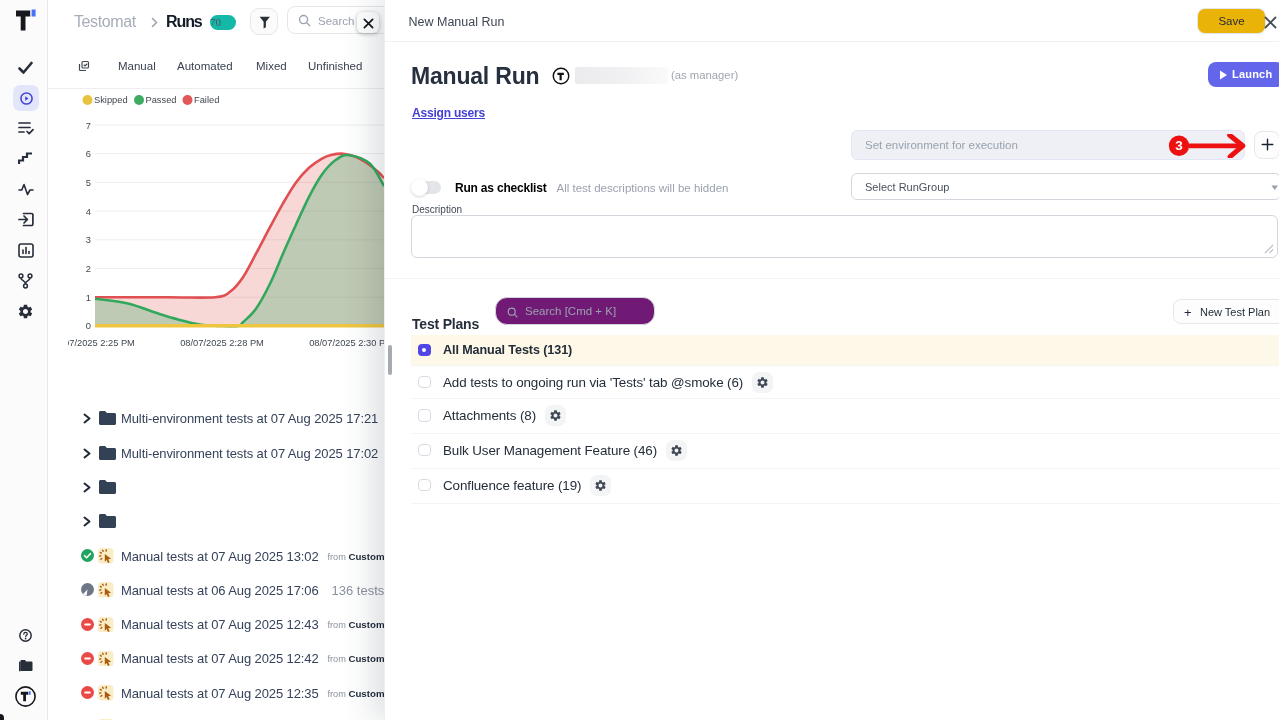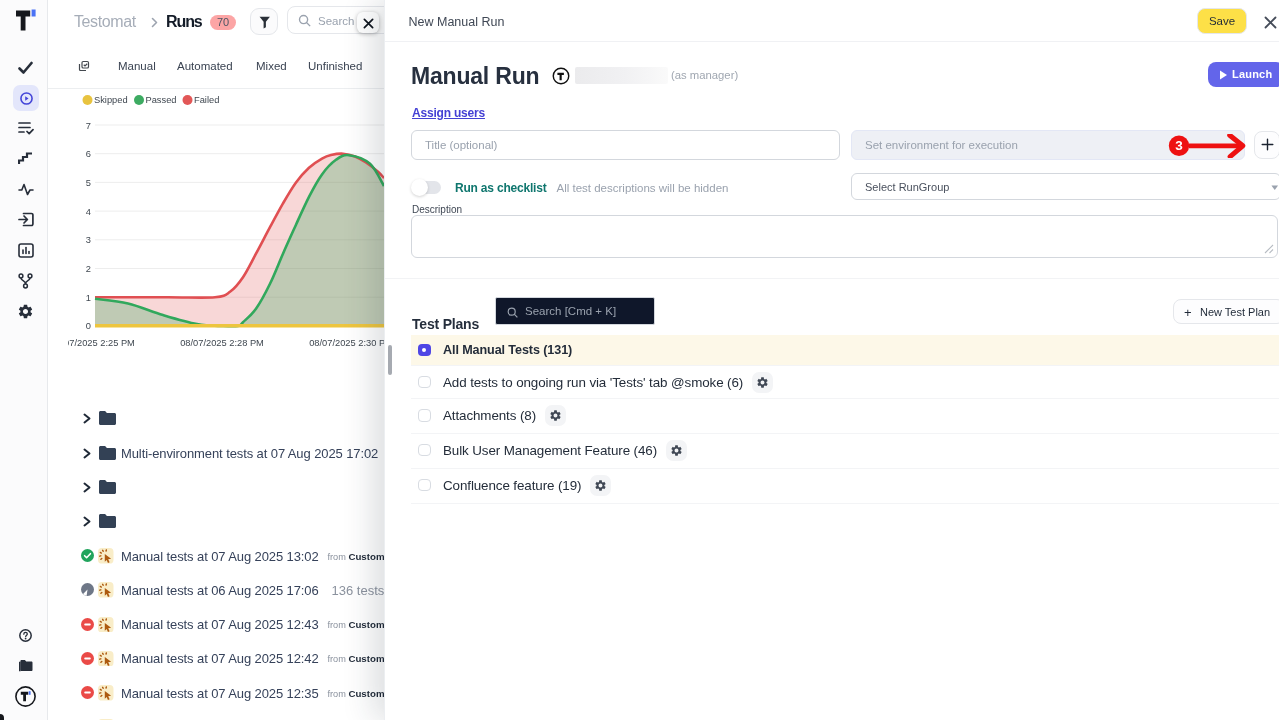--- a/index.html
+++ b/index.html
@@ -8,61 +8,61 @@
   .stage { position:relative; width:1279px; height:720px; overflow:hidden; background:#fff;padding-left:20px; }
   .abs { position:absolute; }
   svg { display:block; }
 
   
   .sidebar { position:absolute; left:0; top:0; width:48px; height:720px; background:#fbfbfc; border-right:1px solid #e7e9ec; }
 
   
   .crumb-testomat { position:absolute; left:74px; top:13px; font-size:16px; font-weight:500; color:#a6adb8; letter-spacing:-0.4px; }
   .crumb-runs { position:absolute; left:166px; top:12.5px; font-size:16px; font-weight:700; color:#141c28; letter-spacing:-1.1px; }
-  .badge70 { position:absolute; left:210px; top:15px; width:26px; height:15px; background:#fca5a5; border-radius:8px; font-size:11px; color:#4b5563; text-align:center; line-height:15px; }
+  .badge70 { position:absolute; left:210px; top:15px; width:26px; height:15px; background:#14b8a6; border-radius:8px; font-size:11px; color:#4b5563; text-align:left; line-height:15px;font-family:Liberation Serif, serif; }
   .filterbtn { position:absolute; left:250px; top:8px; width:28px; height:27px; border:1px solid #e5e7eb; border-radius:9px; background:#fbfbfc; }
   .searchbox { position:absolute; left:287px; top:6px; width:110px; height:28px; border:1px solid #e5e7eb; border-radius:8px; background:#fff; }
   .search-ph { position:absolute; left:318px; top:15px; font-size:11.5px; color:#9aa2ae; }
   .xbtn { position:absolute; left:357px; top:12px; width:22px; height:21px; background:#fff; border-radius:6px; box-shadow:0 1px 4px rgba(0,0,0,0.28); }
 
   .tab { position:absolute; top:60px; font-size:11.5px; color:#3a4352; }
   .tabline { position:absolute; left:48px; top:88px; width:336px; height:1px; background:#eceef0; }
 
   
   .runrow { position:absolute; left:48px; width:336px; height:34px; }
   .rr-text { position:absolute; left:73px; top:50%; transform:translateY(-50%); font-size:13px; color:#36425a; letter-spacing:-0.1px; white-space:nowrap; }
   .rr-from { position:absolute; left:279.5px; top:50%; transform:translateY(-50%); font-size:9.2px; color:#8b929e; white-space:nowrap; }
   .rr-from b { font-size:9.7px; color:#1f2937; }
 
   
   .drawer { position:absolute; left:384px; top:0; width:895px; height:720px; background:#fff; box-shadow:-10px 0 30px rgba(30,41,59,0.16); border-left:1px solid #eceef1; }
   .d-head { position:absolute; left:0; top:0; width:895px; height:42px; border-bottom:1px solid #f0f1f4; }
   .d-title { position:absolute; left:23.5px; top:15px; font-size:12.5px; color:#3f4754; }
-  .savebtn { position:absolute; left:812px; top:8px; width:50px; height:26px; border:1px solid #e5e7eb; border-radius:8px; background:#fde047; font-size:11.5px; color:#1f2937; text-align:center; line-height:24px; }
+  .savebtn { position:absolute; left:812px; top:8px; width:69px; height:26px; border:1px solid #e5e7eb; border-radius:8px; background:#eab308; font-size:11.5px; color:#1f2937; text-align:center; line-height:24px; }
   .h1 { position:absolute; left:26px; top:63px; font-size:23px; font-weight:700; color:#27303f; letter-spacing:-0.2px; }
   .skeleton { position:absolute; left:190px; top:67px; width:93px; height:17px; border-radius:2px; background:linear-gradient(90deg,#ebebed 0%,#f1f1f3 55%,#fafafa 100%); }
   .asmgr { position:absolute; left:286px; top:69px; font-size:11.3px; color:#a0a7b1; }
   .launch { position:absolute; left:823px; top:62px; width:76px; height:25px; background:#6365ea; border-radius:8px; }
   .launch span { position:absolute; left:24px; top:6px; font-size:11px; font-weight:700; color:#fff; letter-spacing:0.2px; }
   .assign { position:absolute; left:27px; top:106px; font-size:12px; font-weight:700; color:#4440d4; text-decoration:underline; letter-spacing:-0.2px; }
   .inp-title { position:absolute; left:26px; top:130px; width:429px; height:30px; border:1px solid #d3d7dd; border-radius:6px; background:#fff; }
   .inp-env { position:absolute; left:466px; top:130px; width:393.5px; height:30px; border-radius:6px; background:#eef0f5; border:1px solid #e3e7f5; }
   .ph { font-size:11.5px; color:#9aa2ae; position:absolute; top:50%; transform:translateY(-50%); left:13px; white-space:nowrap; }
   .plusbtn { position:absolute; left:869px; top:131px; width:26px; height:28px; border:1px solid #e5e7eb; border-radius:8px; background:#fdfdfe; }
   .toggle-track { position:absolute; left:29px; top:181px; width:27px; height:12.5px; border-radius:7px; background:#e3e5ea; }
   .toggle-knob { position:absolute; left:26px; top:178.5px; width:17px; height:17px; border-radius:50%; background:#fff; box-shadow:0 1px 3px rgba(0,0,0,0.18); }
-  .runas { position:absolute; left:70px; top:181px; font-size:12px; font-weight:700; color:#0f766e; letter-spacing:-0.2px; }
+  .runas { position:absolute; left:70px; top:181px; font-size:12px; font-weight:700; color:#000000; letter-spacing:-0.2px; }
   .runas-sub { position:absolute; left:171.5px; top:182px; font-size:11.5px; color:#9aa2ae; }
   .select { position:absolute; left:466px; top:173px; width:430px; height:27px; border:1px solid #d3d7dd; border-radius:6px; background:#fff; }
   .select span { position:absolute; left:13px; top:7px; font-size:11px; color:#49505d; }
   .desc-label { position:absolute; left:27px; top:204px; font-size:10px; color:#3f4754; }
   .textarea { position:absolute; left:26px; top:215px; width:867px; height:43px; border:1px solid #d3d7dd; border-radius:6px; background:#fff; }
   .hr2 { position:absolute; left:0; top:278px; width:895px; height:1px; background:#f2f3f5; }
   .tp-title { position:absolute; left:27px; top:304px; font-size:14px; font-weight:700; color:#252e3c; letter-spacing:-0.2px;margin-top:12px; }
-  .tp-search { position:absolute; left:110px; top:297px; width:160px; height:28px; border:1px solid #d3d7dd; border-radius:2px; background:#0f172a;text-align:center; }
+  .tp-search { position:absolute; left:110px; top:297px; width:160px; height:28px; border:1px solid #d3d7dd; border-radius:12px; background:#701a75;text-align:center; }
   .ntp { position:absolute; left:788px; top:299px; width:112px; height:25px; border:1px solid #e5e7eb; border-radius:8px; background:#fdfdfe; font-size:11px; color:#1f2937; }
   .ntp span { position:absolute; left:26px; top:6px; }
   .ntp .plusglyph { position:absolute; left:10px; top:4.5px; font-size:13px; color:#1f2937; }
 
   .tprow { position:absolute; left:26px; width:869px; display:flex; align-items:center; }
   .tprow .txt { font-size:13.4px; color:#242d3a; font-weight:500; letter-spacing:-0.1px; margin-left:12.5px; white-space:nowrap; }
   .cb { width:12.5px; height:12.5px; border-radius:4px; border:1.5px solid #d8dce2; background:#fff; margin-left:7px; flex:0 0 auto; }
   .cb.on { border:none; background:#4f46e5; position:relative; }
   .cb.on::after { content:""; position:absolute; left:4.1px; top:4.1px; width:4.3px; height:4.3px; border-radius:50%; background:#fff; }
   .gearbtn { width:21px; height:21px; border-radius:7px; background:#f3f4f6; margin-left:9px; display:flex; align-items:center; justify-content:center; flex:0 0 auto; }
@@ -150,20 +150,21 @@
       </g>
     </svg>
 
     <div class="runrow" style="top:401.3px">
       <svg class="abs" style="left:34px;top:12px" width="10" height="11" viewBox="0 0 10 11">
           <path d="M2.5 1.5l5 4-5 4" stroke="#1f2937" stroke-width="2" fill="none" stroke-linecap="round" stroke-linejoin="round"></path>
         </svg>
       <svg class="abs" style="left:51px;top:10px" width="17" height="14" viewBox="0 0 17 14">
           <path d="M1.5 0h4.6l1.8 2h7.6c.8 0 1.5.7 1.5 1.5v9c0 .8-.7 1.5-1.5 1.5h-14C.7 14 0 13.3 0 12.5v-11C0 .7.7 0 1.5 0z" fill="#334155"></path>
         </svg>
+      <div class="rr-text">Multi-environment tests at 07 Aug 2025 17:21</div>
     </div>
     <div class="runrow" style="top:435.6px">
       <svg class="abs" style="left:34px;top:12px" width="10" height="11" viewBox="0 0 10 11">
           <path d="M2.5 1.5l5 4-5 4" stroke="#1f2937" stroke-width="2" fill="none" stroke-linecap="round" stroke-linejoin="round"></path>
         </svg>
       <svg class="abs" style="left:51px;top:10px" width="17" height="14" viewBox="0 0 17 14">
           <path d="M1.5 0h4.6l1.8 2h7.6c.8 0 1.5.7 1.5 1.5v9c0 .8-.7 1.5-1.5 1.5h-14C.7 14 0 13.3 0 12.5v-11C0 .7.7 0 1.5 0z" fill="#334155"></path>
         </svg>
       <div class="rr-text">Multi-environment tests at 07 Aug 2025 17:02</div>
     </div>
@@ -376,23 +377,20 @@
     <div class="skeleton"></div>
     <div class="asmgr">(as manager)</div>
     <div class="launch">
         <svg class="abs" style="left:11px;top:7.5px" width="9" height="10" viewBox="0 0 9 10">
           <path d="M1 0.5l7 4.5-7 4.5z" fill="#fff"></path>
         </svg>
         <span>Launch</span>
       </div>
     <div class="assign">Assign users</div>
 
-    <div class="inp-title">
-        <span class="ph">Title (optional)</span>
-      </div>
     <div class="inp-env">
         <span class="ph">Set environment for execution</span>
       </div>
     <svg class="abs" style="left:782px;top:134px;z-index:5" width="80" height="24" viewBox="0 0 80 24">
       <line x1="22" y1="11.8" x2="73" y2="11.8" stroke="#ee1111" stroke-width="4.7"></line>
       <path d="M62.7 1.2L75.8 11.8 63.1 22.6" fill="none" stroke="#ee1111" stroke-width="5" stroke-linecap="round" stroke-linejoin="round"></path>
       <circle cx="12" cy="11.8" r="10.2" fill="#ee1111"></circle>
       <text x="12" y="16.3" font-size="13.5" font-weight="bold" fill="#fff" text-anchor="middle">3</text>
     </svg>
     <div class="plusbtn">

